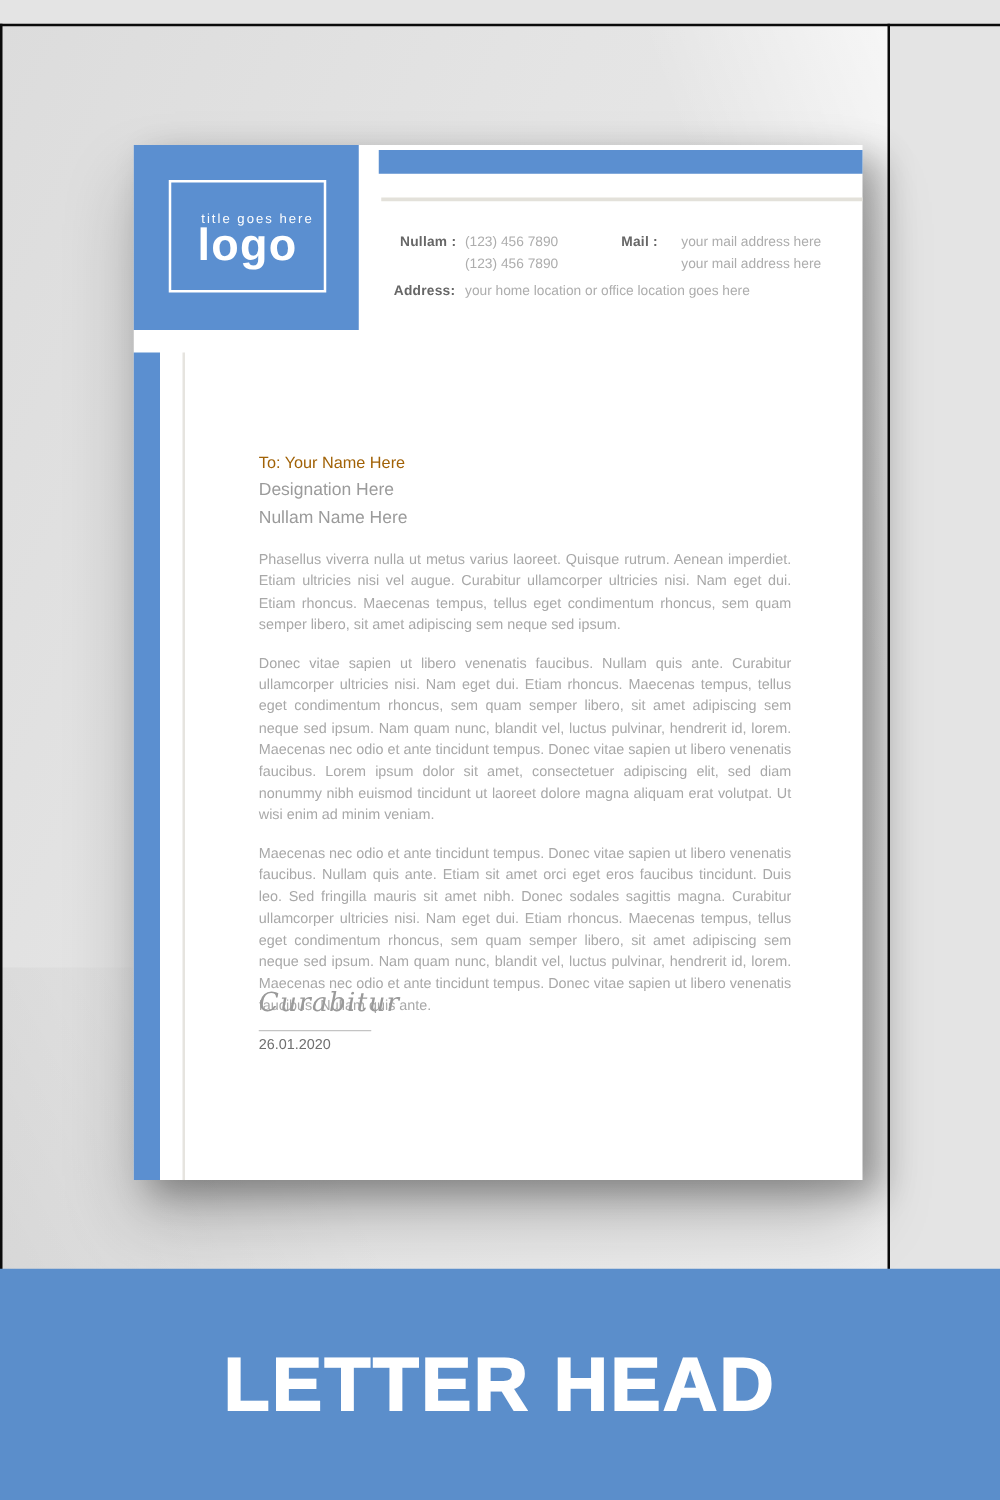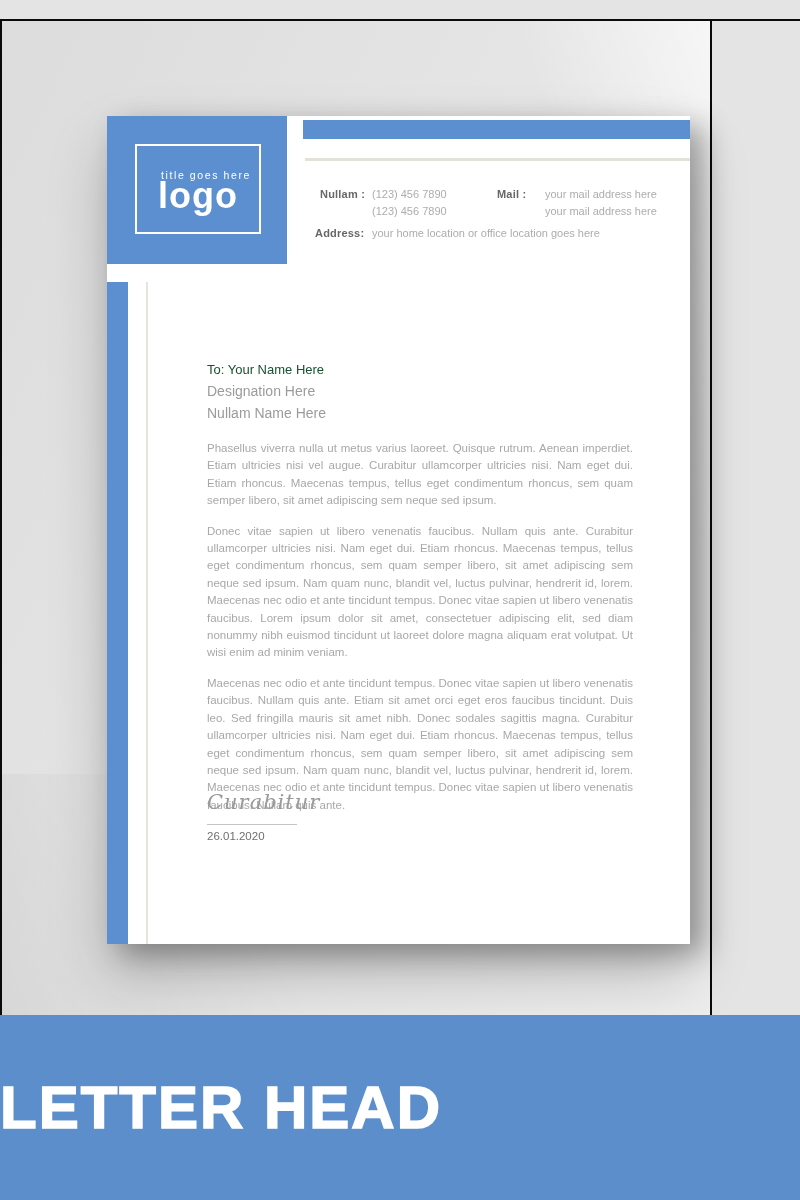--- a/index.html
+++ b/index.html
@@ -43,35 +43,35 @@
   .mail-label  { left:390px; top:72px; }
   .mail-v1     { left:438px; top:72px; }
   .mail-v2     { left:438px; top:89px; }
   .addr-label  { left:208px; top:111px; }
   .addr-value  { left:265px; top:111px; }
 
   .stripe { position:absolute; left:0; top:166px; width:21px; height:662px; background:#5b8fd0; }
 
   .letter { position:absolute; left:100px; top:0; width:426px; }
   .to-row { position:absolute; left:0; top:246px; width:426px; display:flex; justify-content:space-between; }
-  .recipient { font-size:13px; color:#14532d; }
+  .recipient { font-size:13px; color:#a16207; }
   .designation, .company { font-size:14px; color:#9b9b9b; margin-top:6px; }
   .letter-date { font-size:13px; color:#666666; }
 
   .paras { position:absolute; left:0; top:324px; width:426px; }
   .paras p { font-size:11.5px; line-height:17.4px; color:#a8a8a8; text-align:justify; margin-bottom:13px; }
 
   .signature { position:absolute; left:0; top:674px; font-family:"DejaVu Serif", serif;
                font-style:italic; font-size:21px; color:#9a9a9a; letter-spacing:1px; }
   .sig-line  { position:absolute; left:0; top:708px; width:90px; height:1px; background:#c4c4c4; }
   .sig-date  { position:absolute; left:0; top:714px; font-size:11.5px; color:#6f6f6f; }
 
   
   .banner { position:absolute; left:0; top:1015px; width:800px; height:185px; background:#5b8ecb;
-            display:flex; flex-direction:column; justify-content:center; }
+            display:flex; flex-direction:column; align-items:center; justify-content:center; }
   .banner-title { color:#ffffff; font-size:60px; font-weight:700; letter-spacing:2px;
                   -webkit-text-stroke:1.6px #ffffff; line-height:1; }
   .banner-subtitle { color:#ffffff; font-size:27px; font-weight:400; letter-spacing:17px;
                      -webkit-text-stroke:.8px #ffffff; margin-top:14px; padding-left:17px; }
 </style>
 </head>
 <body>
 
 <div class="stage">
 

